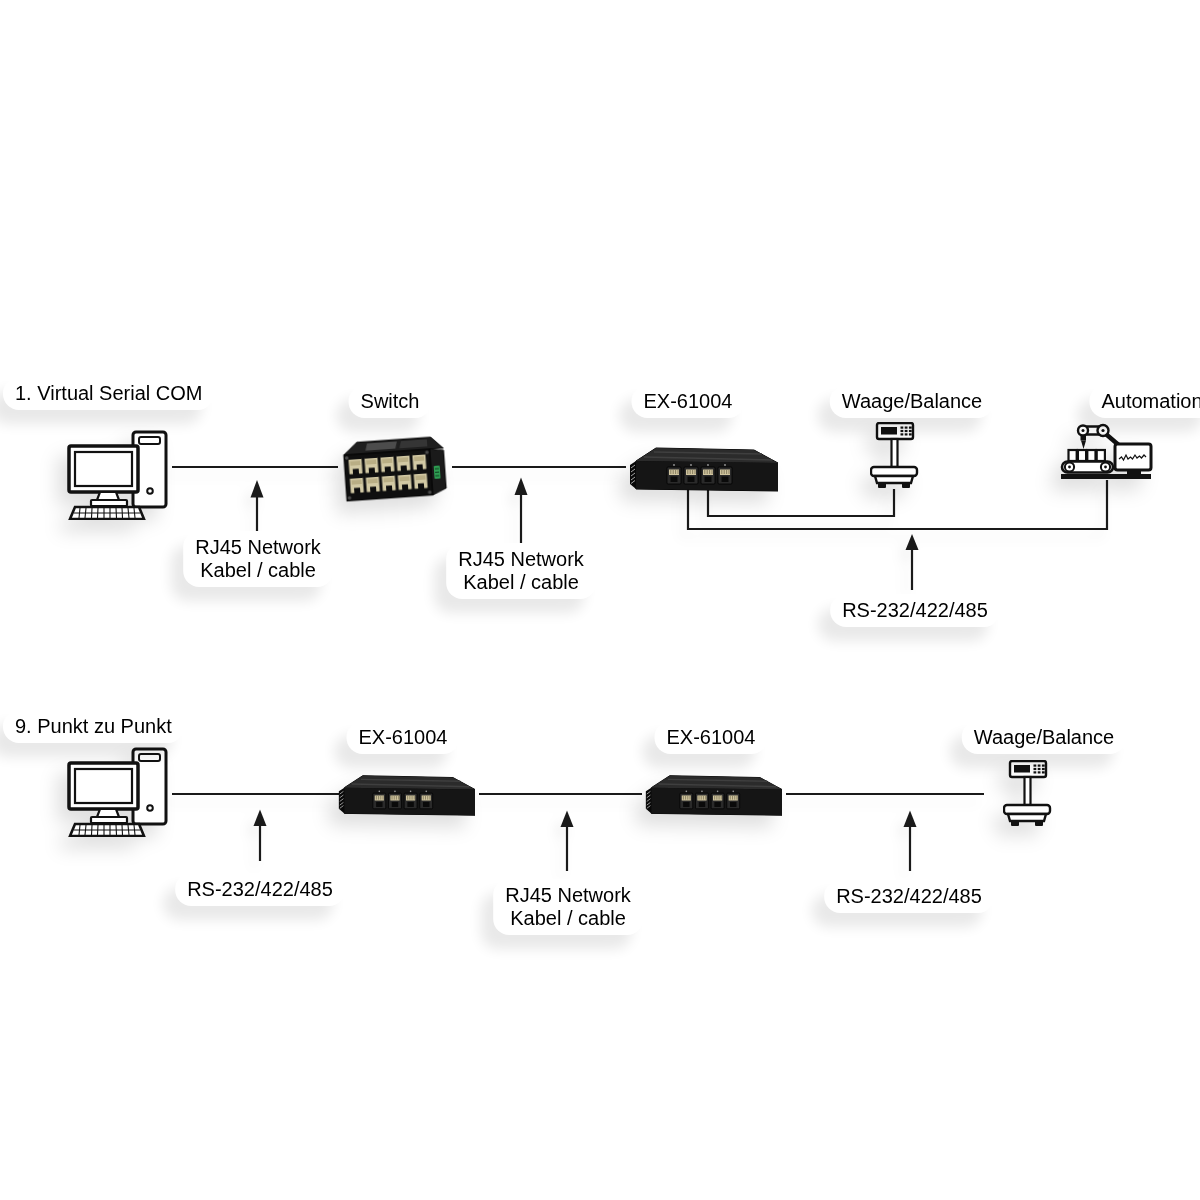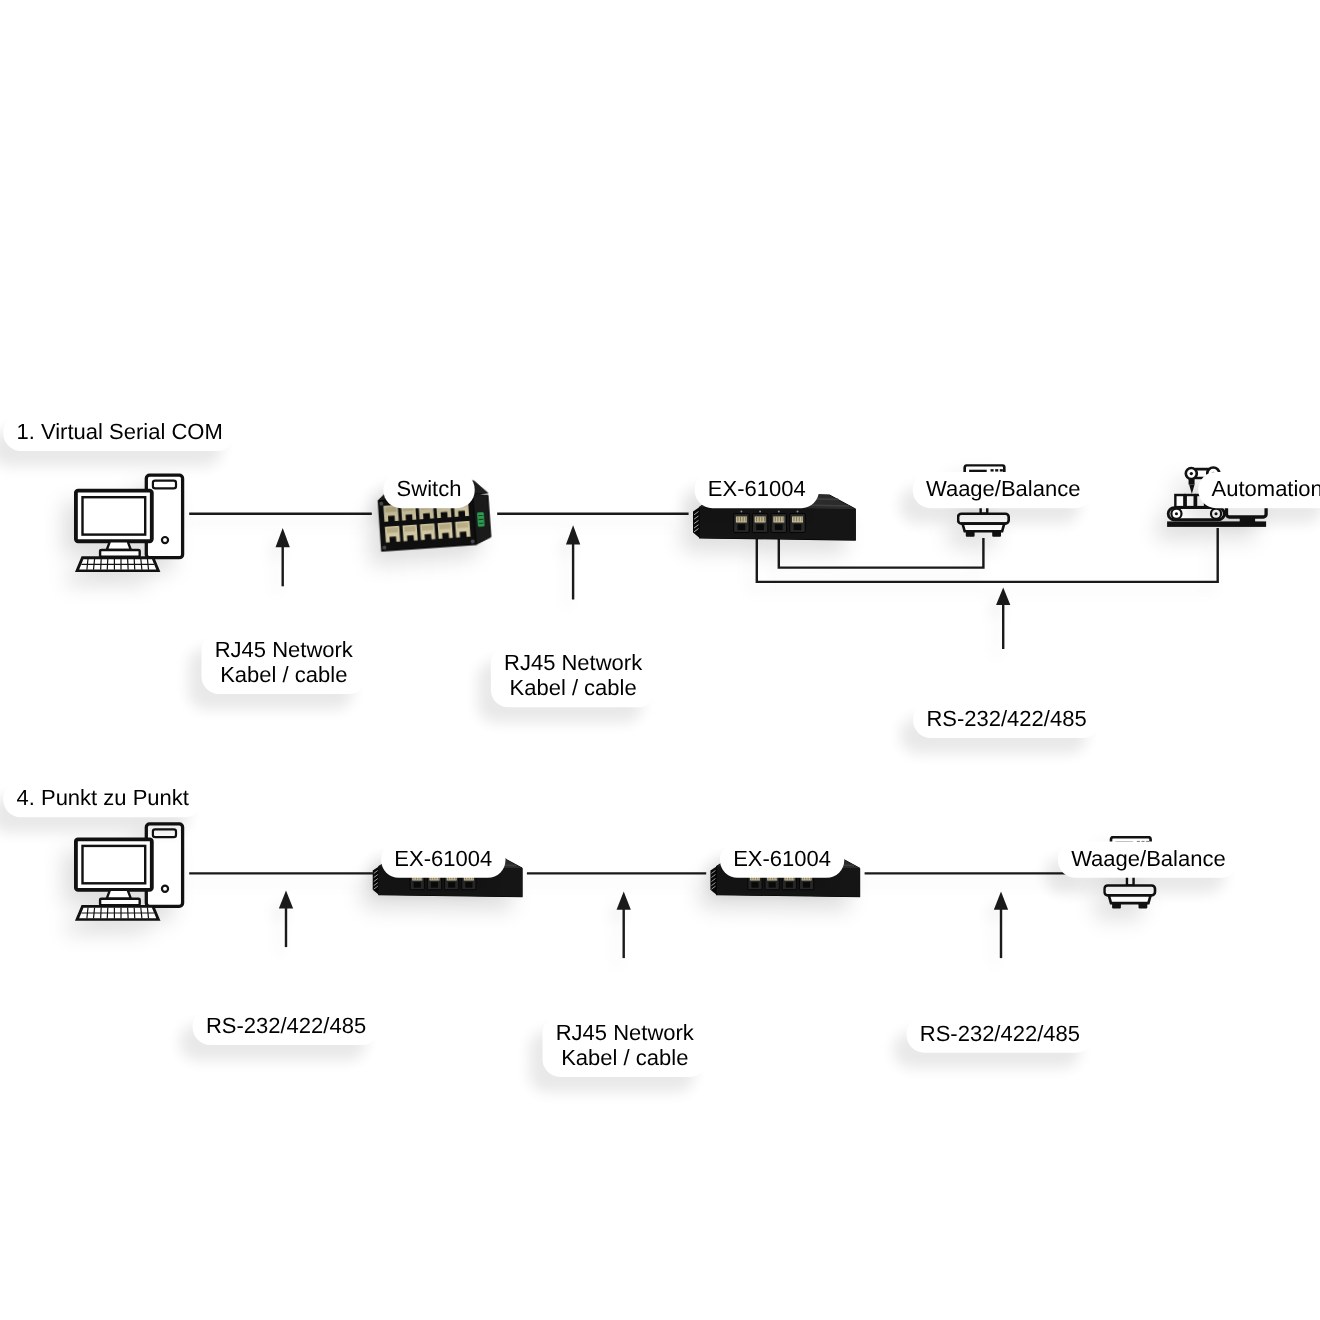--- a/index.html
+++ b/index.html
@@ -7,21 +7,21 @@
          font-family:"Liberation Sans",sans-serif;color:#000;}
   .connectors{position:absolute;left:0;top:0;width:1200px;height:1200px;pointer-events:none;
          filter:drop-shadow(-6px 8px 6px rgba(0,0,0,0.07));}
   .connectors path{stroke:#1a1a1a;stroke-width:2.2;fill:none;}
   .connectors polygon{fill:#1a1a1a;stroke:none;}
   .icon{position:absolute;filter:drop-shadow(-10px 12px 9px rgba(0,0,0,0.12));}
   .icon svg{display:block;width:100%;height:100%;overflow:visible;}
   .lbl{position:absolute;font-size:20px;line-height:23px;text-align:center;white-space:pre-line;
        background:#ffffff;border-radius:16px;padding:5px 12px;
        box-shadow:-12px 14px 13px rgba(0,0,0,0.09);}
-  .center{transform:translateX(-50%);margin-top:44px;}
+  .center{transform:translateX(-50%);}
   .title{text-align:left;}
 </style>
 </head>
 <body>
 
 <svg width="0" height="0" style="position:absolute" aria-hidden="true">
   <defs>
     <symbol id="sym-pc" viewBox="0 0 110 90">
       <rect x="67" y="2" width="33" height="75" rx="3" fill="#fff" stroke="#111" stroke-width="3"></rect>
       <rect x="73" y="7" width="21" height="7" rx="2" fill="#fff" stroke="#111" stroke-width="2"></rect>
@@ -269,21 +269,21 @@
   <div class="lbl center" style="left:390px;top:385px">Switch</div>
   <div class="lbl center" style="left:688px;top:385px">EX-61004</div>
   <div class="lbl center" style="left:912px;top:385px">Waage/Balance</div>
   <div class="lbl center" style="left:1152px;top:385px">Automation</div>
   <div class="lbl center" style="left:258px;top:531px">RJ45 Network
 Kabel / cable</div>
   <div class="lbl center" style="left:521px;top:543px">RJ45 Network
 Kabel / cable</div>
   <div class="lbl center" style="left:915px;top:594px">RS-232/422/485</div>
 
-  <div class="lbl title" style="left:3px;top:710px">4. Punkt zu Punkt</div>
+  <div class="lbl title" style="left:3px;top:710px">9. Punkt zu Punkt</div>
   <div class="lbl center" style="left:403px;top:721px">EX-61004</div>
   <div class="lbl center" style="left:711px;top:721px">EX-61004</div>
   <div class="lbl center" style="left:1044px;top:721px">Waage/Balance</div>
   <div class="lbl center" style="left:260px;top:873px">RS-232/422/485</div>
   <div class="lbl center" style="left:568px;top:879px">RJ45 Network
 Kabel / cable</div>
   <div class="lbl center" style="left:909px;top:880px">RS-232/422/485</div>
 
 </div>
 

